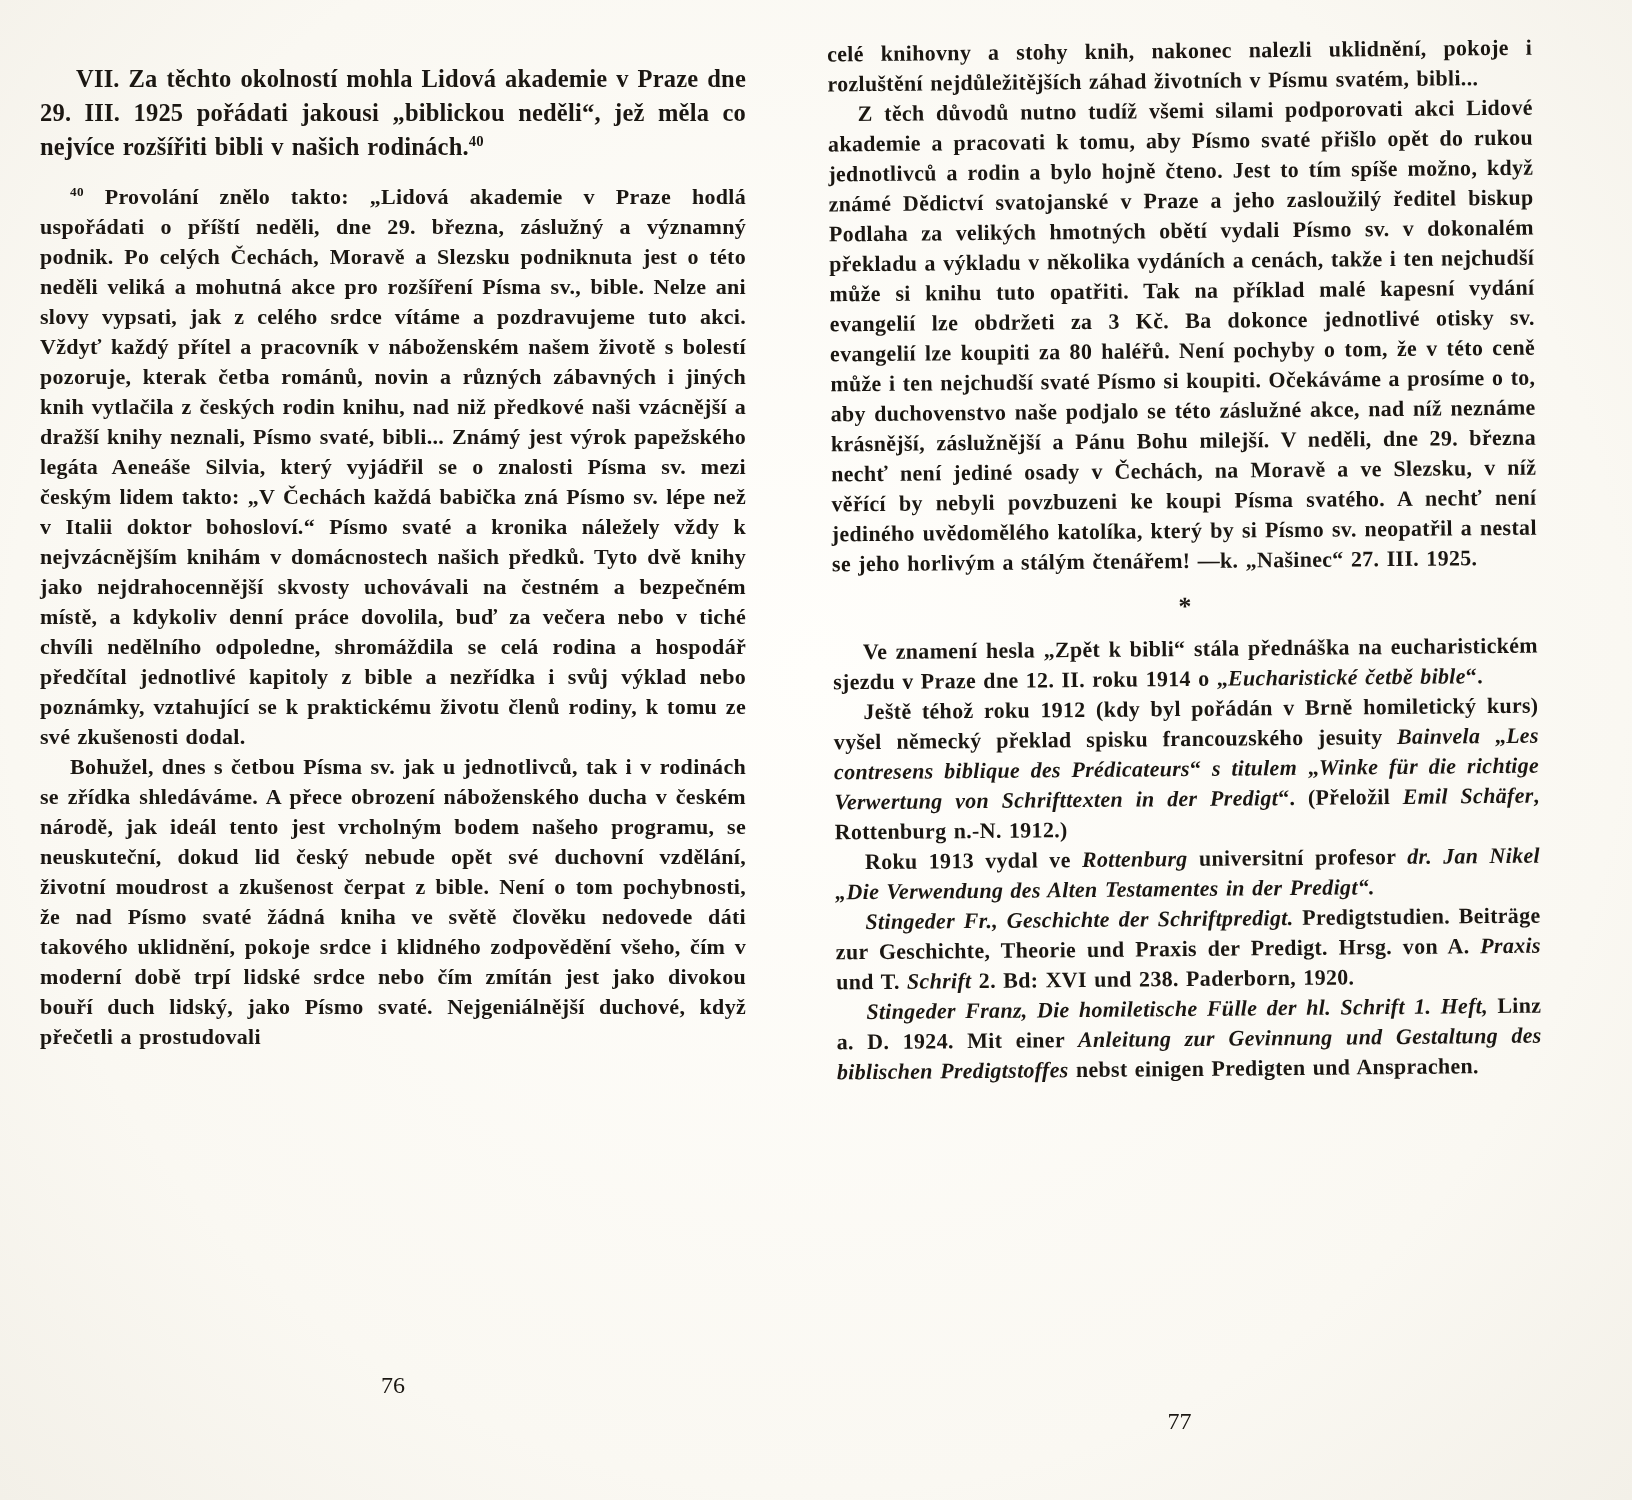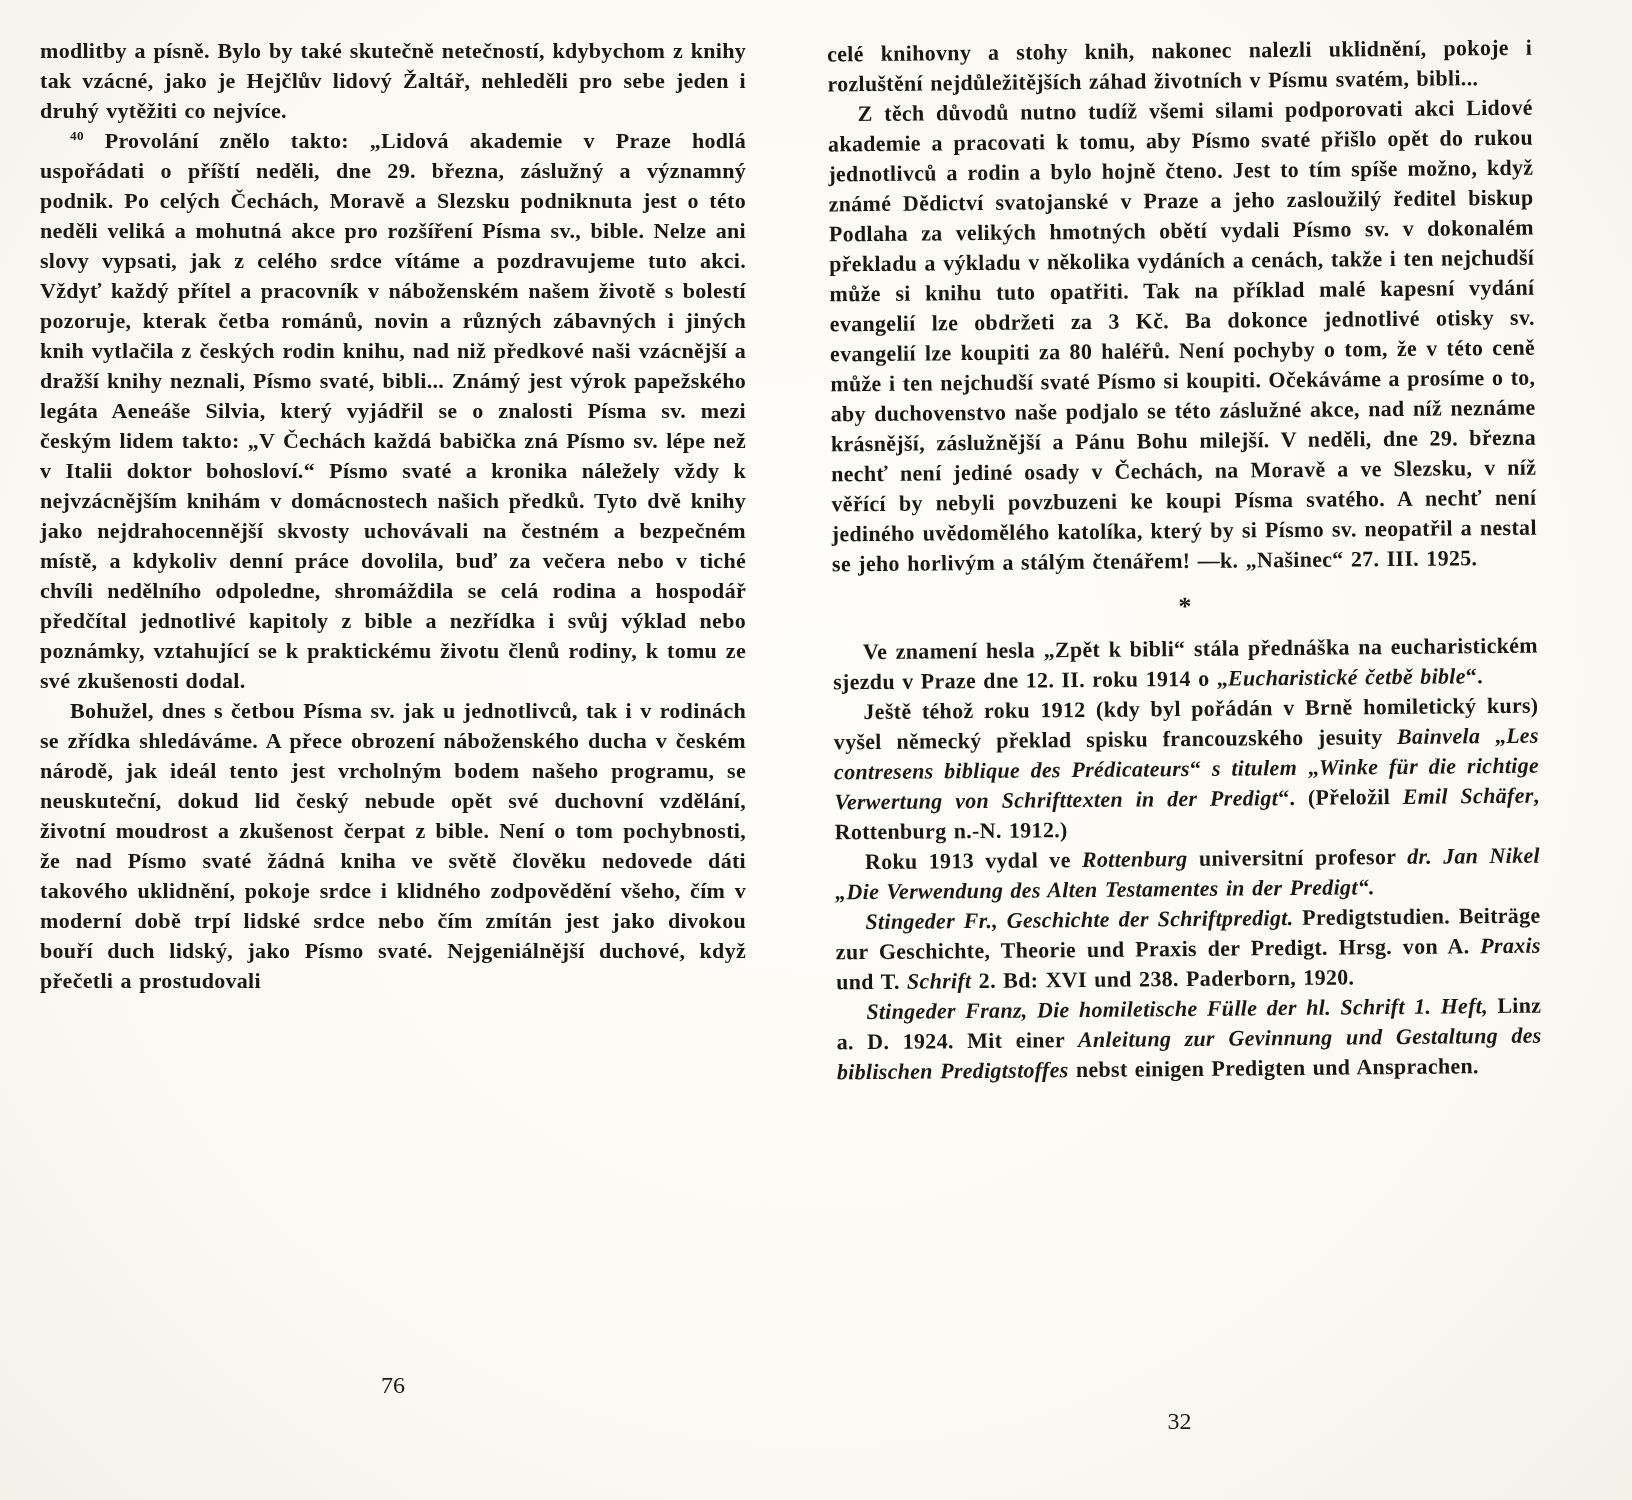--- a/index.html
+++ b/index.html
@@ -55,32 +55,32 @@
     text-align: center;
   }
   .pagenum-left  { left: 40px;  width: 706px; top: 1372px; }
   .pagenum-right { left: 827px; width: 705px; top: 1408px; }
 </style>
 </head>
 <body>
 
 <div>
   <div class="col left-col">
-      <p class="para"><span>modlitby a písně. Bylo by také skutečně netečností, kdybychom z knihy tak vzácné, jako je Hejčlův lidový Žaltář, nehleděli pro sebe jeden i druhý vytěžiti co nejvíce.</span></p>
+      <p class="heading"><span>VII. Za těchto okolností mohla Lidová akademie v Praze dne 29. III. 1925 pořádati jakousi „biblickou neděli“, jež měla co nejvíce rozšířiti bibli v našich rodinách.</span><sup>40</sup></p>
       <p class="para indent"><sup>40</sup><span> Provolání znělo takto: „Lidová akademie v Praze hodlá uspořádati o příští neděli, dne 29. března, záslužný a významný podnik. Po celých Čechách, Moravě a Slezsku podniknuta jest o této neděli veliká a mohutná akce pro rozšíření Písma sv., bible. Nelze ani slovy vypsati, jak z celého srdce vítáme a pozdravujeme tuto akci. Vždyť každý přítel a pracovník v náboženském našem životě s bolestí pozoruje, kterak četba románů, novin a různých zábavných i jiných knih vytlačila z českých rodin knihu, nad niž předkové naši vzácnější a dražší knihy neznali, Písmo svaté, bibli... Známý jest výrok papežského legáta Aeneáše Silvia, který vyjádřil se o znalosti Písma sv. mezi českým lidem takto: „V Čechách každá babička zná Písmo sv. lépe než v Italii doktor bohosloví.“ Písmo svaté a kronika náležely vždy k nejvzácnějším knihám v domácnostech našich předků. Tyto dvě knihy jako nejdrahocennější skvosty uchovávali na čestném a bezpečném místě, a kdykoliv denní práce dovolila, buď za večera nebo v tiché chvíli nedělního odpoledne, shromáždila se celá rodina a hospodář předčítal jednotlivé kapitoly z bible a nezřídka i svůj výklad nebo poznámky, vztahující se k praktickému životu členů rodiny, k tomu ze své zkušenosti dodal.</span></p>
       <p class="para indent"><span>Bohužel, dnes s četbou Písma sv. jak u jednotlivců, tak i v rodinách se zřídka shledáváme. A přece obrození náboženského ducha v českém národě, jak ideál tento jest vrcholným bodem našeho programu, se neuskuteční, dokud lid český nebude opět své duchovní vzdělání, životní moudrost a zkušenost čerpat z bible. Není o tom pochybnosti, že nad Písmo svaté žádná kniha ve světě člověku nedovede dáti takového uklidnění, pokoje srdce i klidného zodpovědění všeho, čím v moderní době trpí lidské srdce nebo čím zmítán jest jako divokou bouří duch lidský, jako Písmo svaté. Nejgeniálnější duchové, když přečetli a prostudovali</span></p>
     </div>
 
   <div class="col right-col">
       <p class="para"><span>celé knihovny a stohy knih, nakonec nalezli uklidnění, pokoje i rozluštění nejdůležitějších záhad životních v Písmu svatém, bibli...</span></p>
       <p class="para indent"><span>Z těch důvodů nutno tudíž všemi silami podporovati akci Lidové akademie a pracovati k tomu, aby Písmo svaté přišlo opět do rukou jednotlivců a rodin a bylo hojně čteno. Jest to tím spíše možno, když známé Dědictví svatojanské v Praze a jeho zasloužilý ředitel biskup Podlaha za velikých hmotných obětí vydali Písmo sv. v dokonalém překladu a výkladu v několika vydáních a cenách, takže i ten nejchudší může si knihu tuto opatřiti. Tak na příklad malé kapesní vydání evangelií lze obdržeti za 3 Kč. Ba dokonce jednotlivé otisky sv. evangelií lze koupiti za 80 haléřů. Není pochyby o tom, že v této ceně může i ten nejchudší svaté Písmo si koupiti. Očekáváme a prosíme o to, aby duchovenstvo naše podjalo se této záslužné akce, nad níž neznáme krásnější, záslužnější a Pánu Bohu milejší. V neděli, dne 29. března nechť není jediné osady v Čechách, na Moravě a ve Slezsku, v níž věřící by nebyli povzbuzeni ke koupi Písma svatého. A nechť není jediného uvědomělého katolíka, který by si Písmo sv. neopatřil a nestal se jeho horlivým a stálým čtenářem! —k. „Našinec“ 27. III. 1925.</span></p>
       <div class="separator">*</div>
       <p class="para indent"><span>Ve znamení hesla „Zpět k bibli“ stála přednáška na eucharistickém sjezdu v Praze dne 12. II. roku 1914 o „</span><span class="it">Eucharistické četbě bible</span><span>“.</span></p>
       <p class="para indent"><span>Ještě téhož roku 1912 (kdy byl pořádán v Brně homiletický kurs) vyšel německý překlad spisku francouzského jesuity </span><span class="it">Bainvela</span><span> „</span><span class="it">Les contresens biblique des Prédicateurs</span><span>“ </span><span class="it">s titulem</span><span> „</span><span class="it">Winke für die richtige Verwertung von Schrifttexten in der Predigt</span><span>“. (Přeložil </span><span class="it">Emil Schäfer</span><span>, Rottenburg n.-N. 1912.)</span></p>
       <p class="para indent"><span>Roku 1913 vydal ve </span><span class="it">Rottenburg</span><span> universitní profesor </span><span class="it">dr. Jan Nikel „Die Verwendung des Alten Testamentes in der Predigt“.</span></p>
       <p class="para indent"><span class="it">Stingeder Fr., Geschichte der Schriftpredigt.</span><span> Predigtstudien. Beiträge zur Geschichte, Theorie und Praxis der Predigt. Hrsg. von A. </span><span class="it">Praxis</span><span> und T. </span><span class="it">Schrift</span><span> 2. Bd: XVI und 238. Paderborn, 1920.</span></p>
       <p class="para indent"><span class="it">Stingeder Franz, Die homiletische Fülle der hl. Schrift 1. Heft,</span><span> Linz a. D. 1924. Mit einer </span><span class="it">Anleitung zur Gevinnung und Gestaltung des biblischen Predigtstoffes</span><span> nebst einigen Predigten und Ansprachen.</span></p>
     </div>
 
   <div class="pagenum pagenum-left">76</div>
 
-  <div class="pagenum pagenum-right">32</div>
+  <div class="pagenum pagenum-right">77</div>
 </div>
 
 </body></html>

